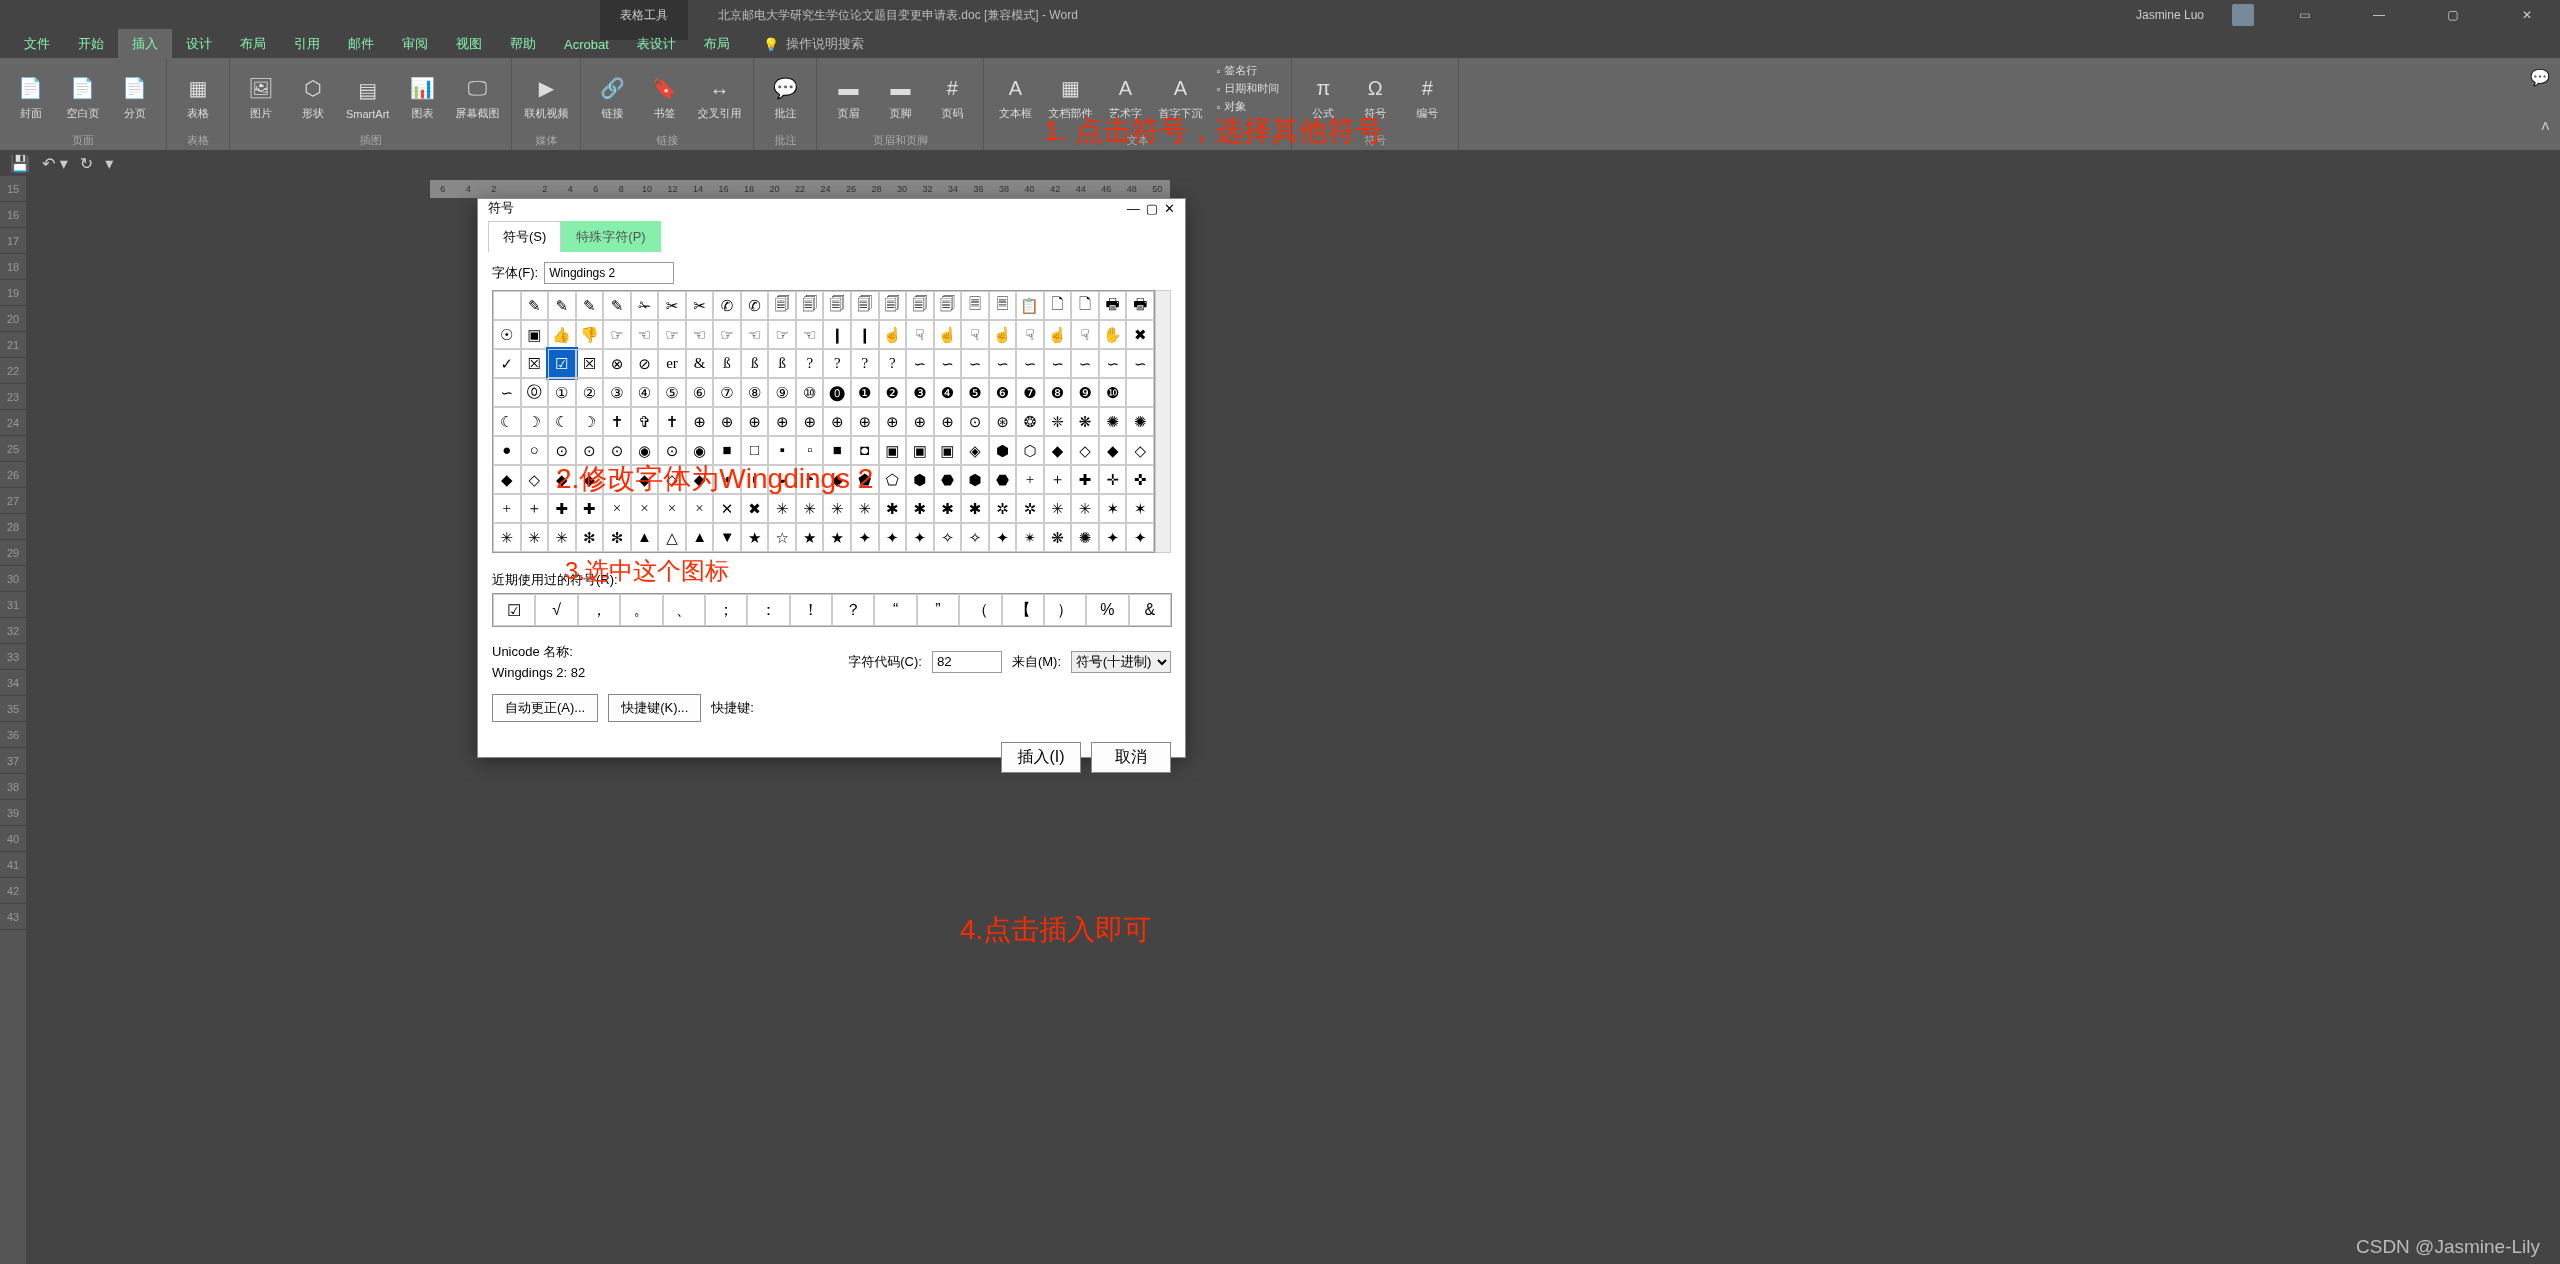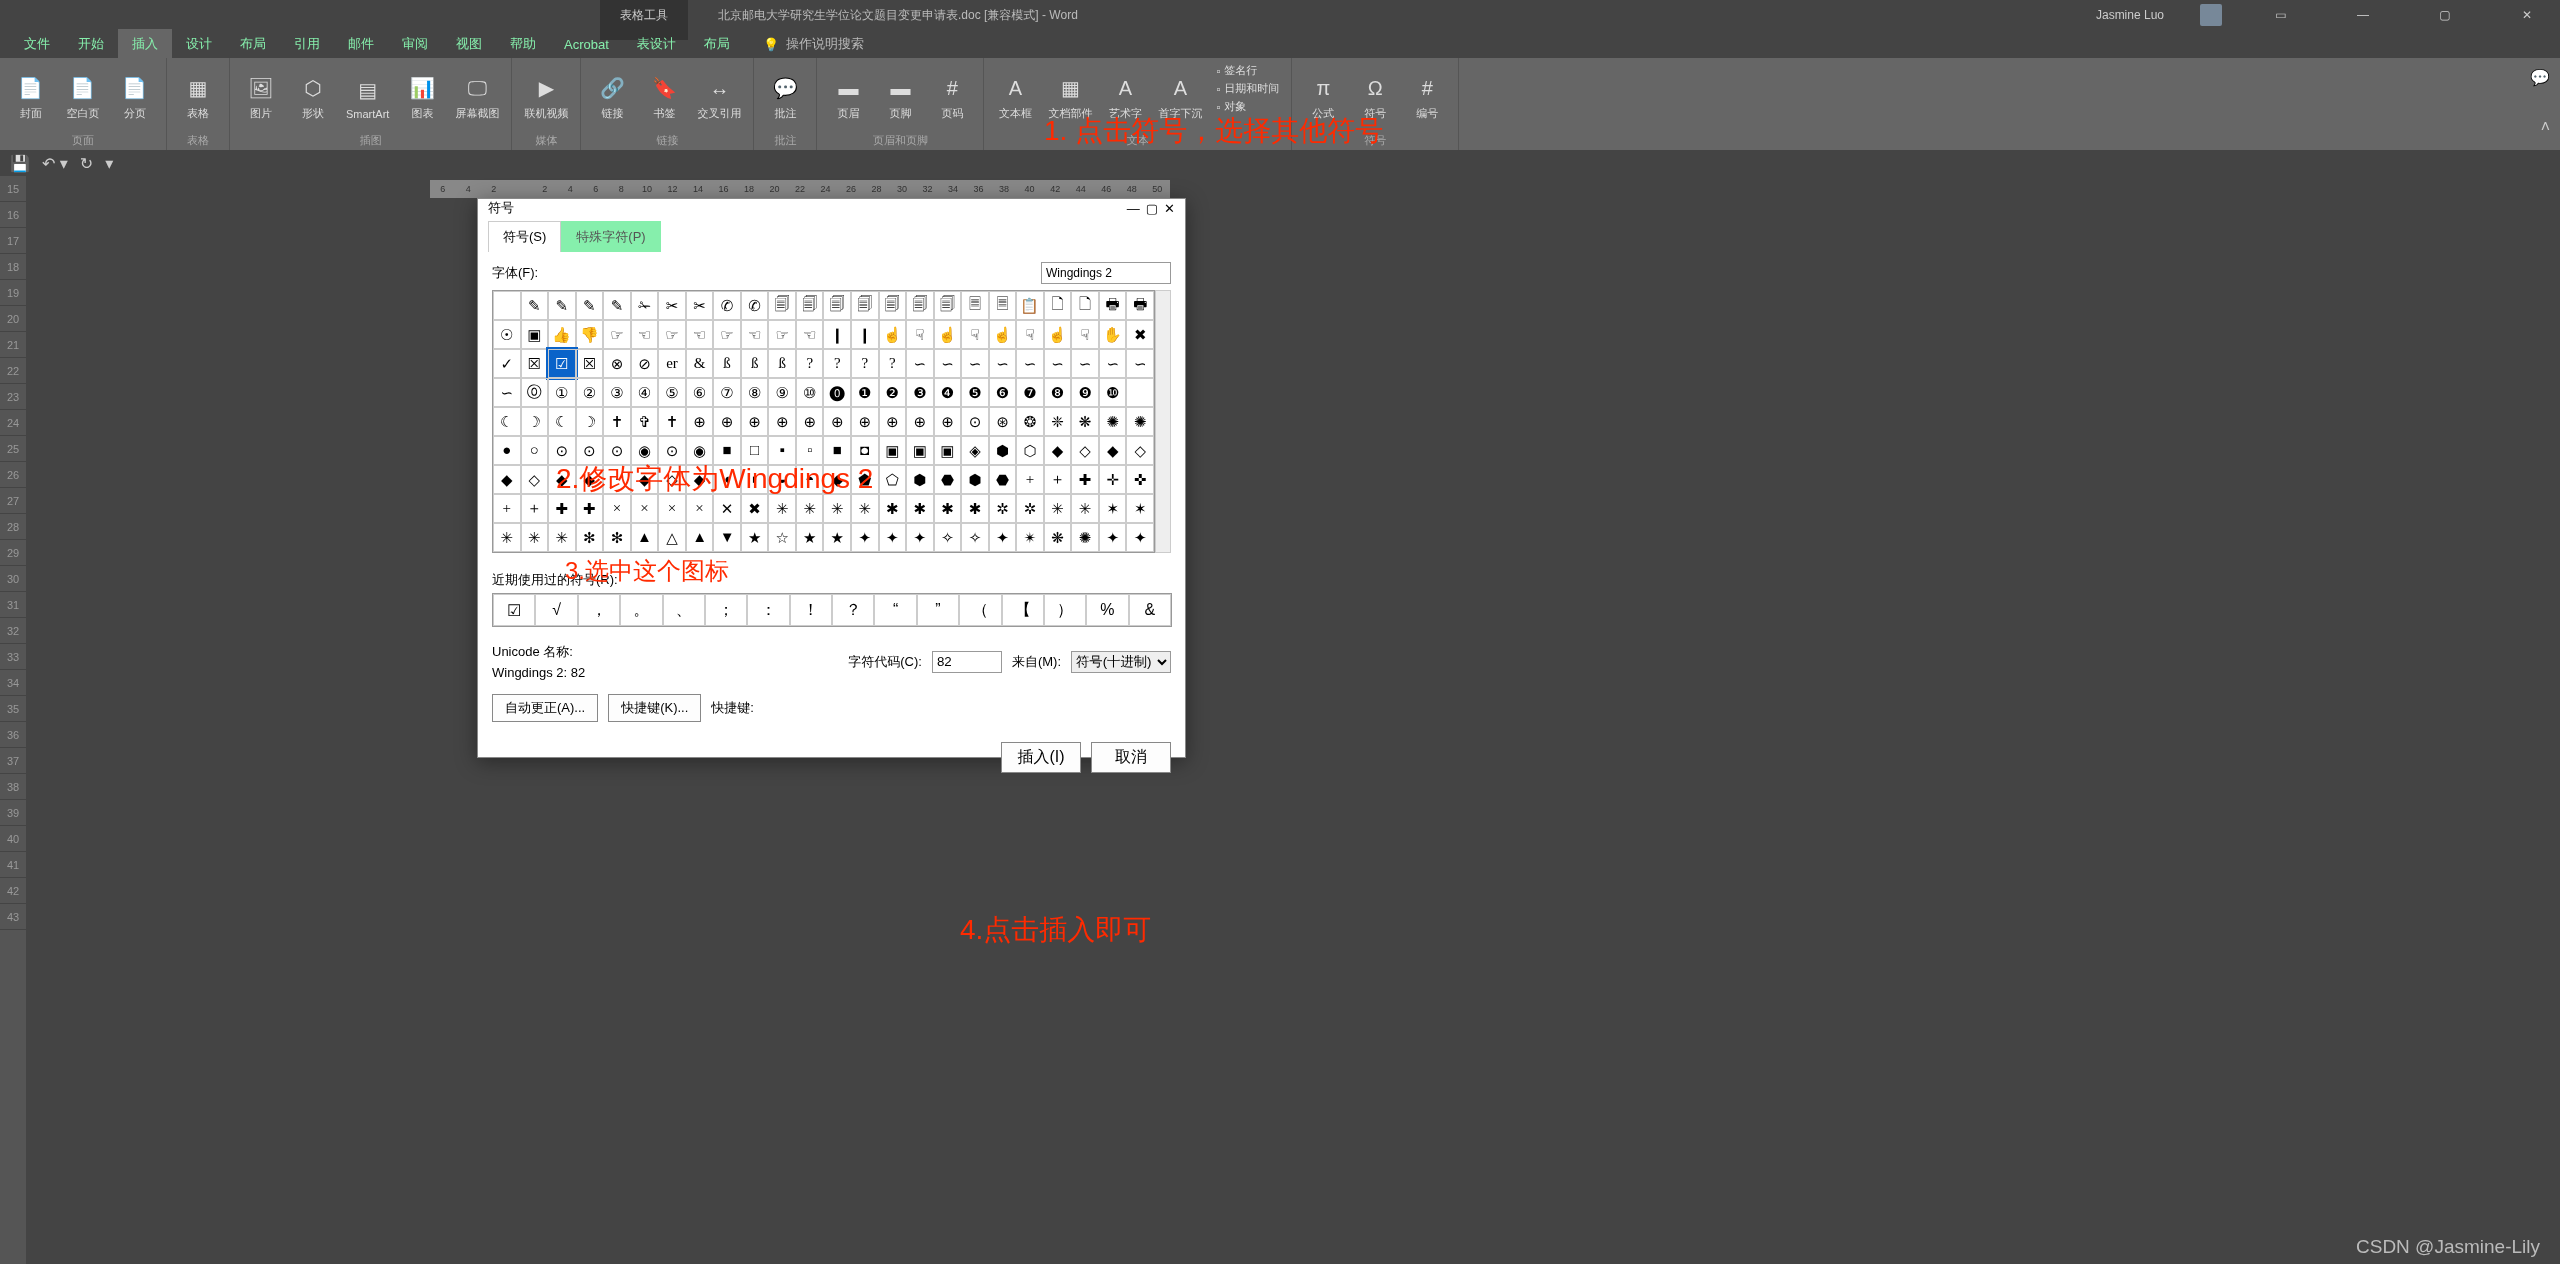--- a/index.html
+++ b/index.html
@@ -1,20 +1,20 @@
 <!DOCTYPE html>
 <html><head>
 <meta charset="utf-8">
 <style>
   * { margin:0; padding:0; box-sizing:border-box; font-family:"Microsoft YaHei","Segoe UI",sans-serif; }
   body { width:2560px; height:1264px; background:#444; overflow:hidden; position:relative; }
   .titlebar { height:30px; background:#444; color:#ccc; display:flex; align-items:center; font-size:12px; }
   .title-tool { background:#333; padding:16px 20px; margin-left:600px; }
   .doc-title { margin-left:30px; color:#bbb; }
-  .title-right { margin-left:auto; display:flex; align-items:center; gap:36px; padding-right:10px; }
+  .title-right { margin-left:auto; display:flex; align-items:center; gap:28px; padding-right:10px; }
   .win-btn { width:46px; height:30px; display:flex; align-items:center; justify-content:center; color:#ccc; }
   .menubar { height:28px; background:#444; display:flex; align-items:center; padding-left:10px; }
   .menu-item { padding:6px 14px; color:#86efac; font-size:13px; }
   .menu-item.active { background:#666; }
   .tell-me { display:flex; align-items:center; color:#bbb; margin-left:20px; font-size:13px; gap:6px; }
   .ribbon { height:92px; background:#666; display:flex; }
   .ribbon-group { display:flex; flex-direction:column; border-right:1px solid #555; padding:4px 8px 2px; }
   .ribbon-row { display:flex; gap:6px; flex:1; }
   .ribbon-btn { display:flex; flex-direction:column; align-items:center; justify-content:center; min-width:40px; color:#ddd; font-size:11px; gap:2px; padding:2px 4px; }
   .ribbon-btn.large { min-width:46px; }
@@ -28,21 +28,21 @@
   .ruler-v .tick { height:26px; display:flex; align-items:center; justify-content:center; border-bottom:1px solid #444; }
   .ruler-h { position:absolute; left:430px; top:180px; height:18px; width:740px; background:#888; color:#333; font-size:9px; display:flex; align-items:center; }
   .ruler-h .tick { flex:1; text-align:center; }
   .dialog { position:absolute; left:477px; top:198px; width:709px; height:560px; background:#fff; border:1px solid #888; box-shadow:0 4px 20px rgba(0,0,0,.4); display:flex; flex-direction:column; z-index:40; }
   .dlg-title { height:30px; display:flex; align-items:center; padding:0 10px; font-size:13px; justify-content:space-between; }
   .dlg-title .tbtns { display:flex; gap:6px; }
   .tabs { display:flex; padding:4px 10px 0; gap:0; }
   .tab { padding:6px 14px; font-size:13px; border:1px solid #ccc; border-bottom:none; background:#fff; }
   .tab.inactive { background:#86efac; color:#555; border-color:transparent; }
   .dlg-body { padding:10px 14px; flex:1; font-size:13px; display:flex; flex-direction:column; }
-  .font-row { display:flex; align-items:center; gap:6px; margin-bottom:6px;justify-content:space-between; }
+  .font-row { display:flex; align-items:center; gap:6px; margin-bottom:6px; }
   .font-row input { width:130px; height:22px; border:1px solid #999; padding:0 4px; font-size:12px; }
   .symgrid { border:1px solid #999; display:grid; grid-template-columns:repeat(24,1fr); grid-auto-rows:29px; background:#fff; }
   .symgrid .cell { border:1px solid #ccc; display:flex; align-items:center; justify-content:center; font-size:15px; cursor:pointer; font-family:"Wingdings 2",serif; }
   .symgrid .cell.sel { background:#0a63c9; color:#fff; outline:2px solid #0a63c9; }
   .scrollbar { width:16px; background:#eee; border:1px solid #ccc; }
   .recent-label { margin-top:18px; font-size:13px; }
   .recent-grid { display:grid; grid-template-columns:repeat(16,1fr); grid-auto-rows:32px; border:1px solid #999; margin-top:4px; width:680px; }
   .recent-grid .cell { border:1px solid #ccc; display:flex; align-items:center; justify-content:center; font-size:16px; }
   .info-row { display:flex; margin-top:16px; align-items:center; gap:10px; font-size:13px; }
   .info-row .spacer { flex:1; }

